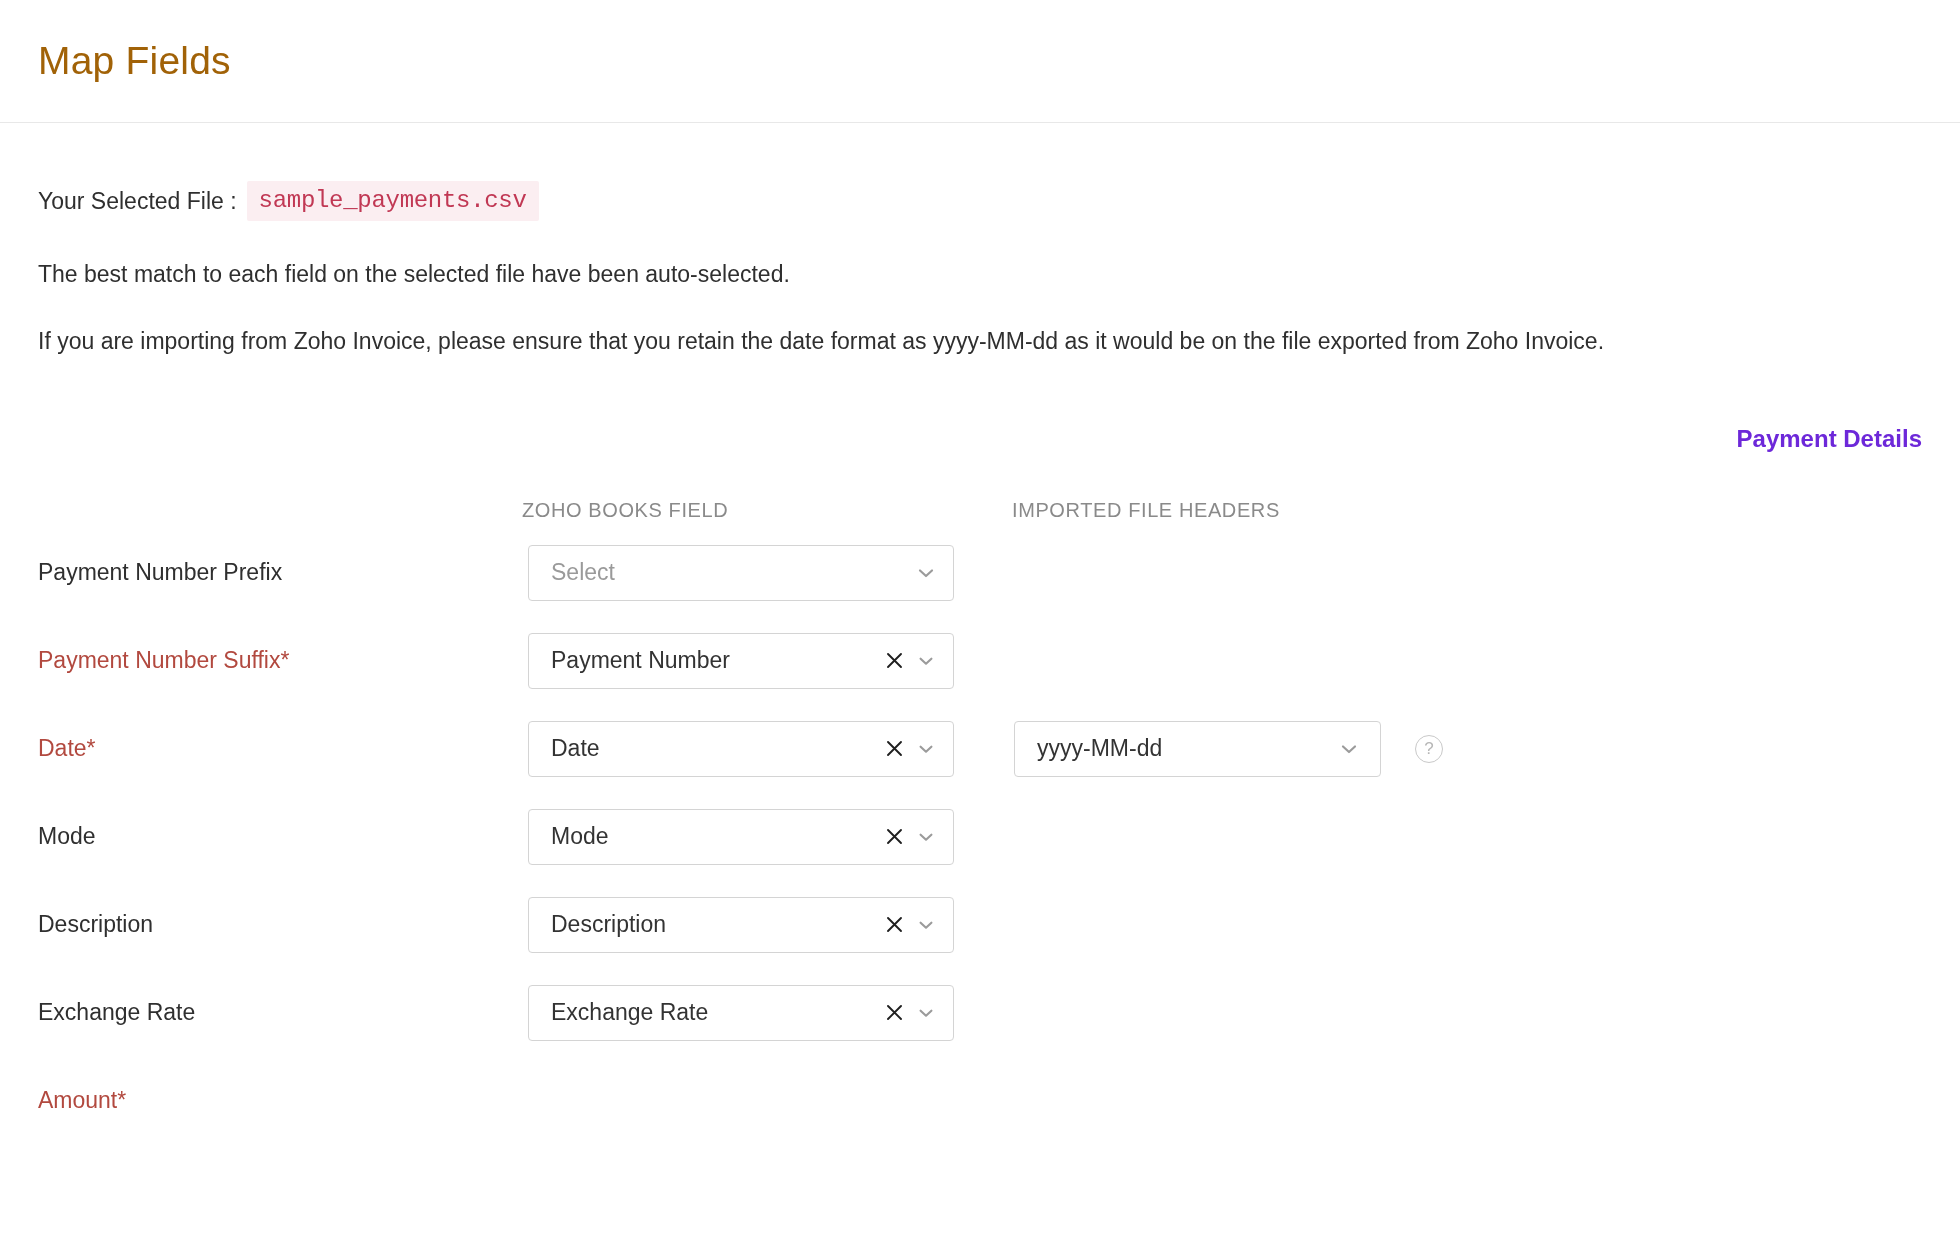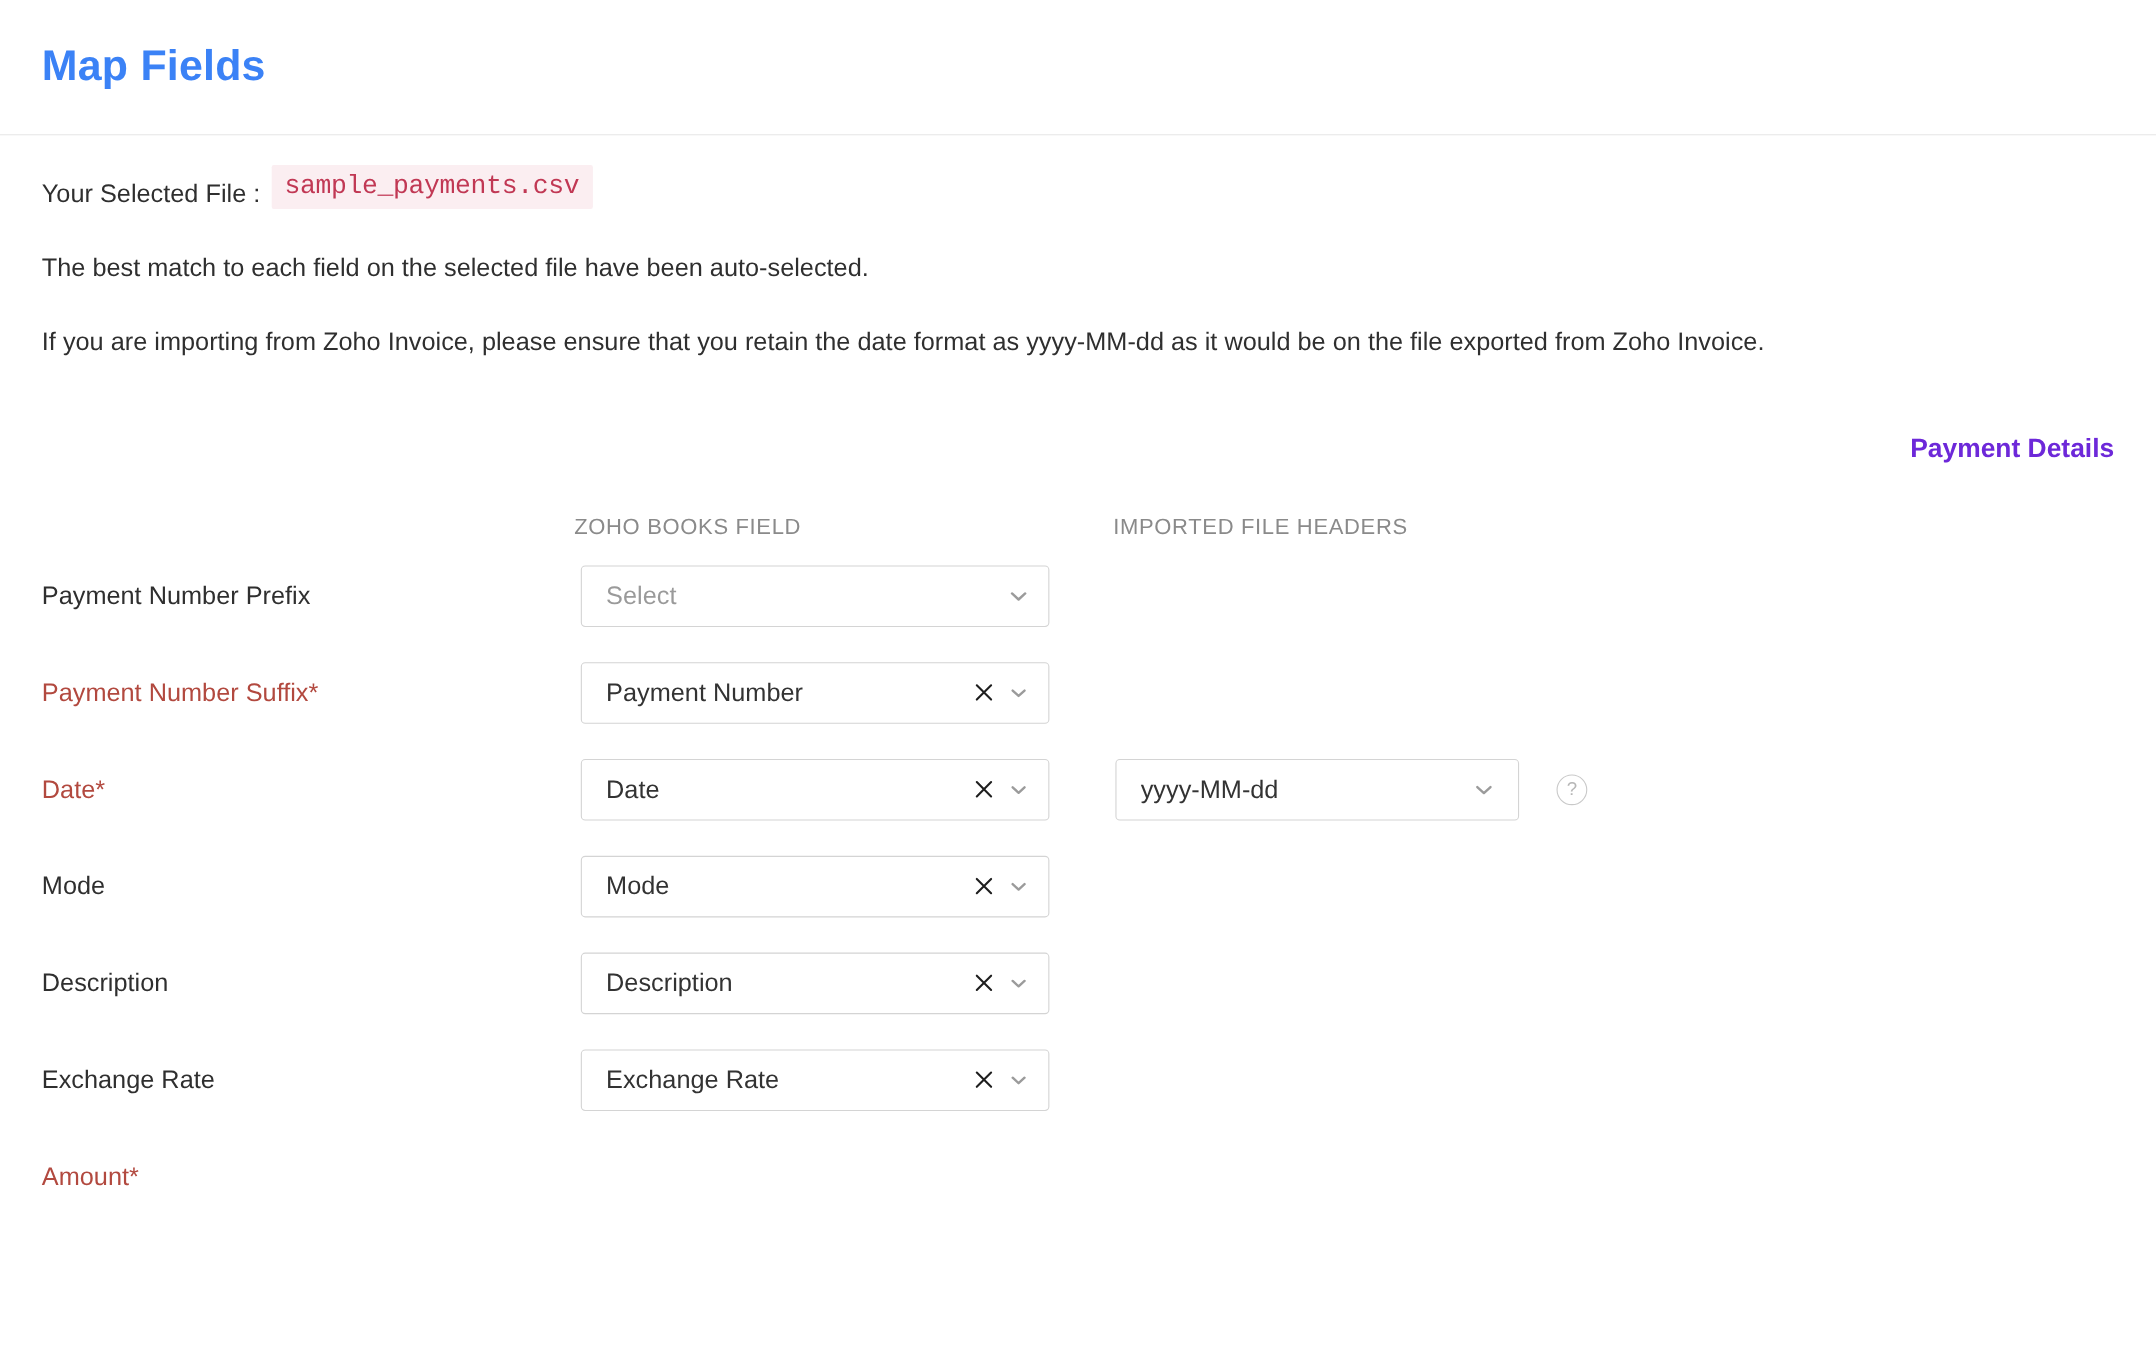--- a/index.html
+++ b/index.html
@@ -16,34 +16,34 @@
   
   .page-header {
     height: 123px;
     border-bottom: 1px solid #e8e8e8;
     display: flex;
     align-items: center;
     padding-left: 38px;
   }
   .page-title {
     font-size: 39px;
-    font-weight: 700;
-    color: #3b82f6;
+    font-weight: 400;
+    color: #a16207;
     letter-spacing: 0.2px;
   }
 
   
   .page-body {
     padding: 0 38px;
   }
 
   .selected-file-row {
     display: flex;
-    align-items: flex-end;
-    margin-top: 27px;
+    align-items: center;
+    margin-top: 58px;
     height: 40px;
   }
   .selected-file-label {
     font-size: 23px;
     color: #2f2f2f;
   }
   .selected-file-name {
     font-family: "Liberation Mono", monospace;
     font-size: 24px;
     color: #c13854;

